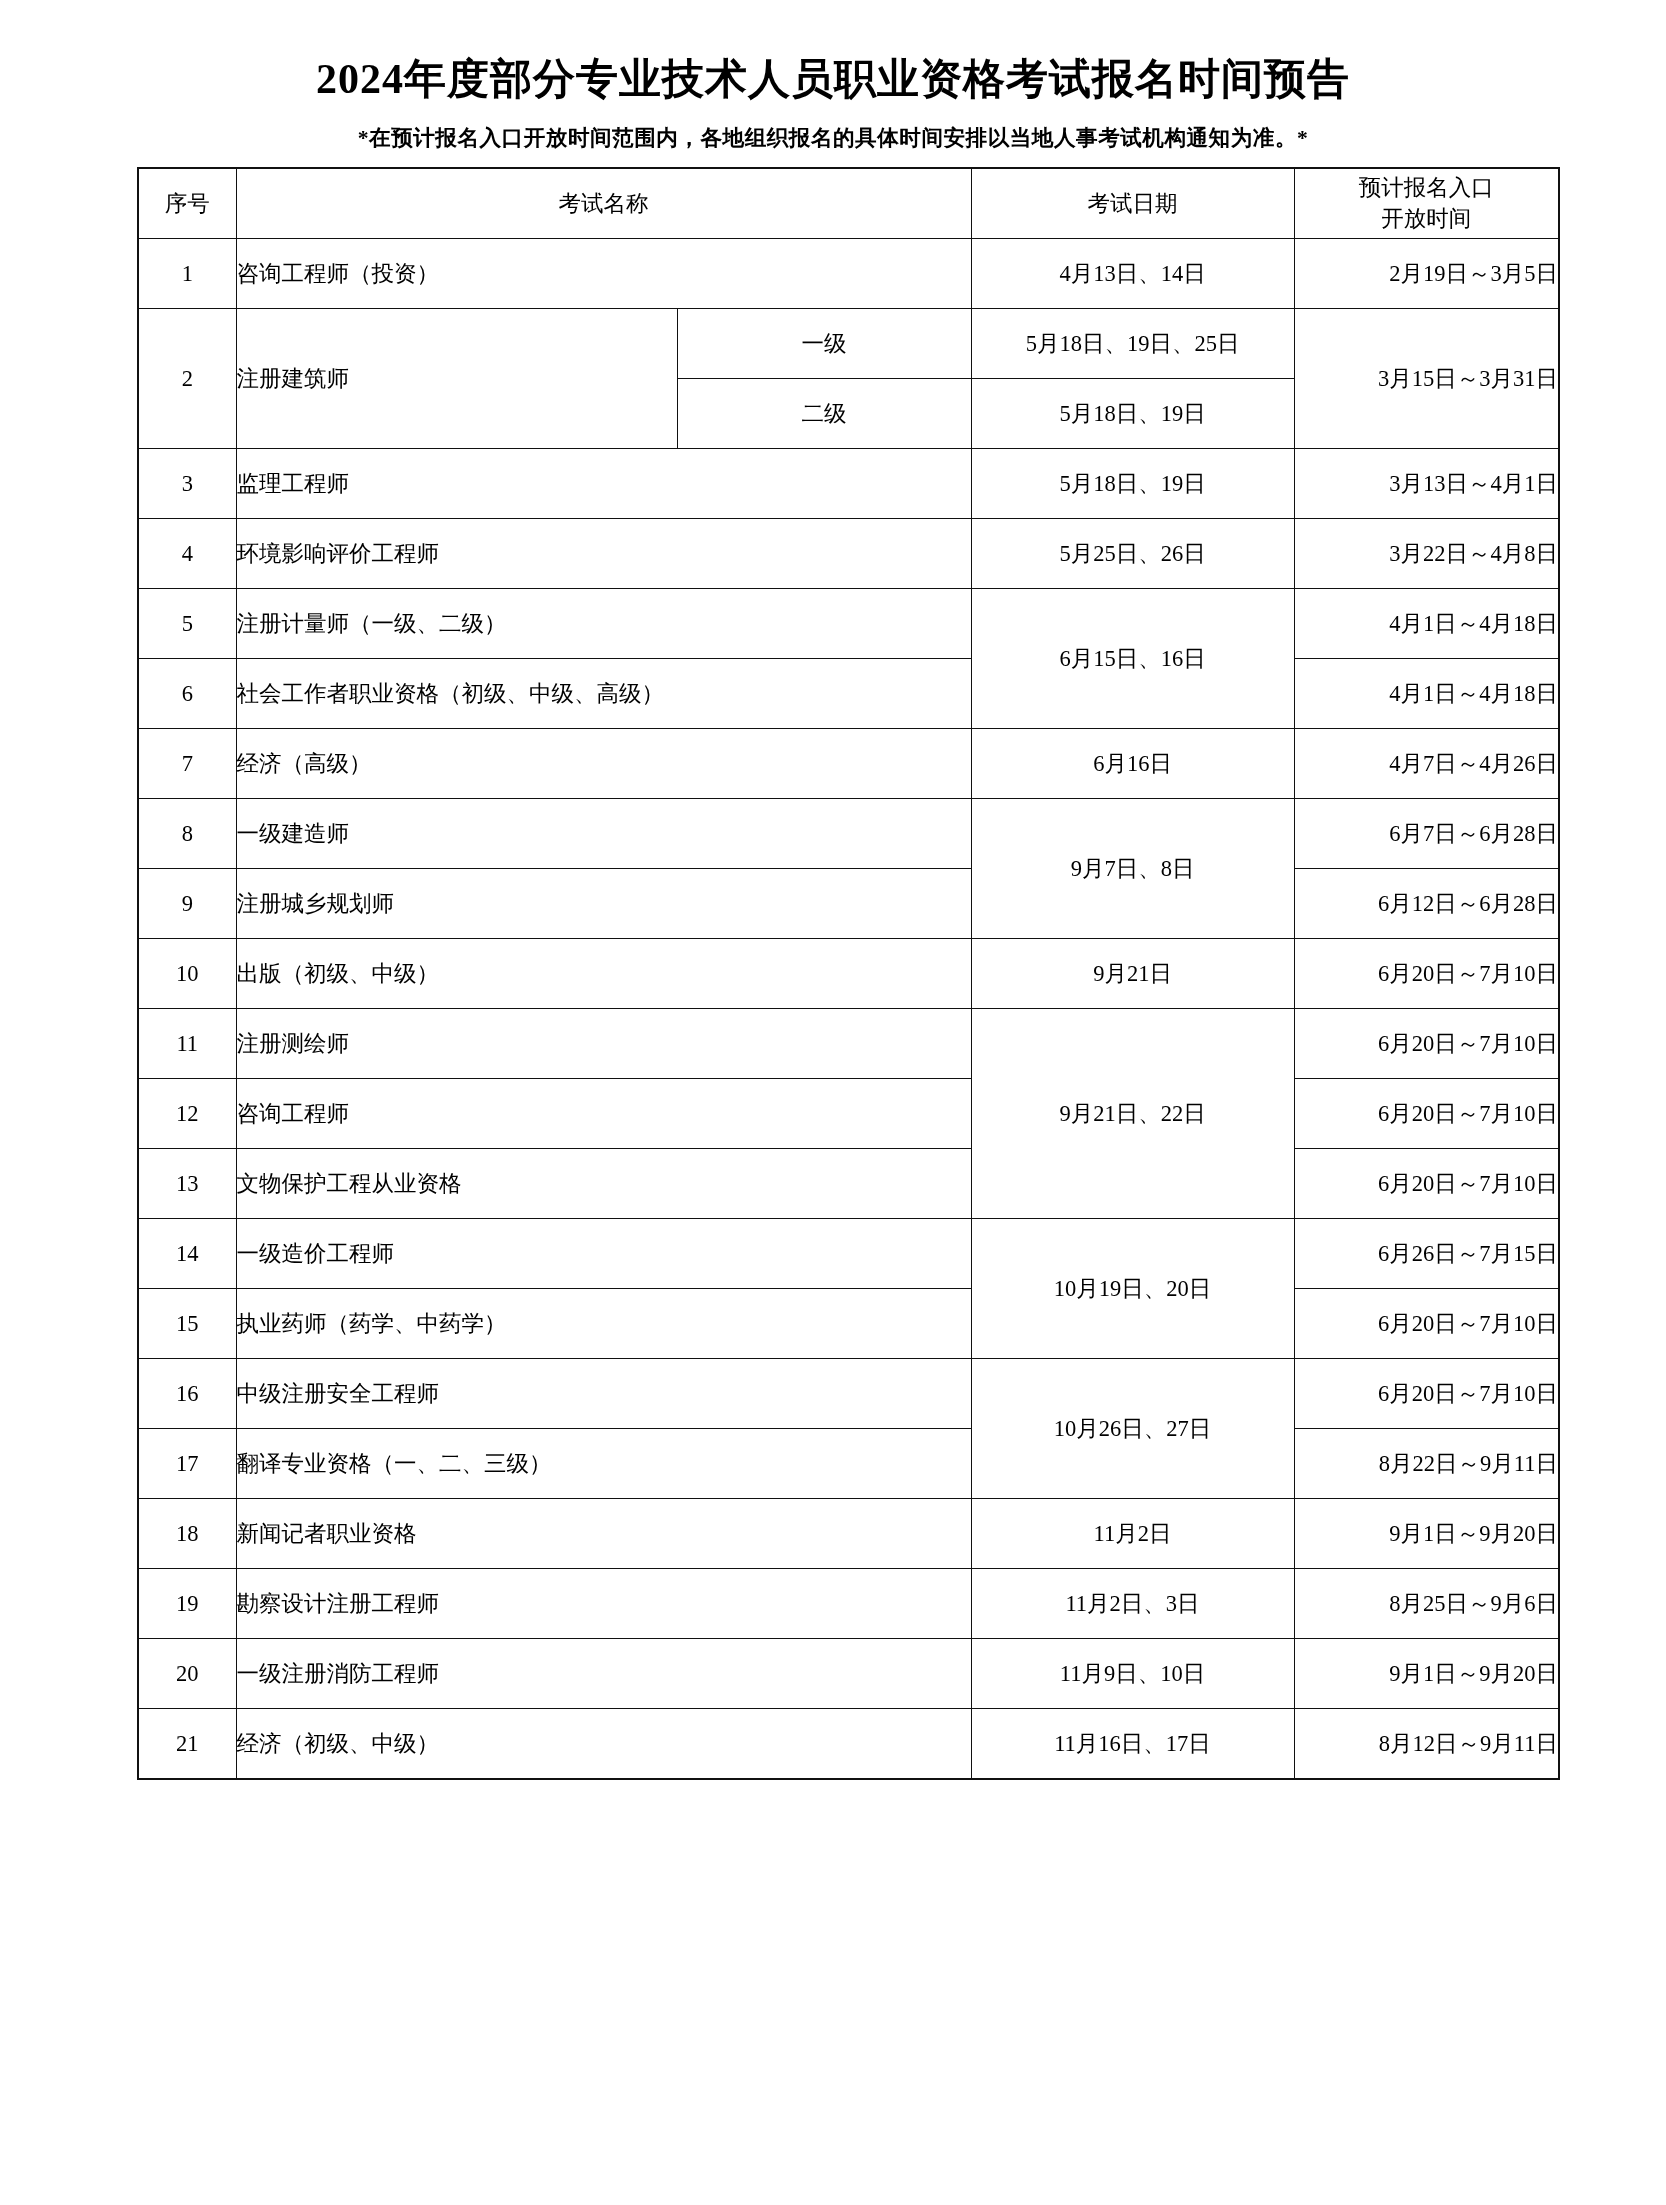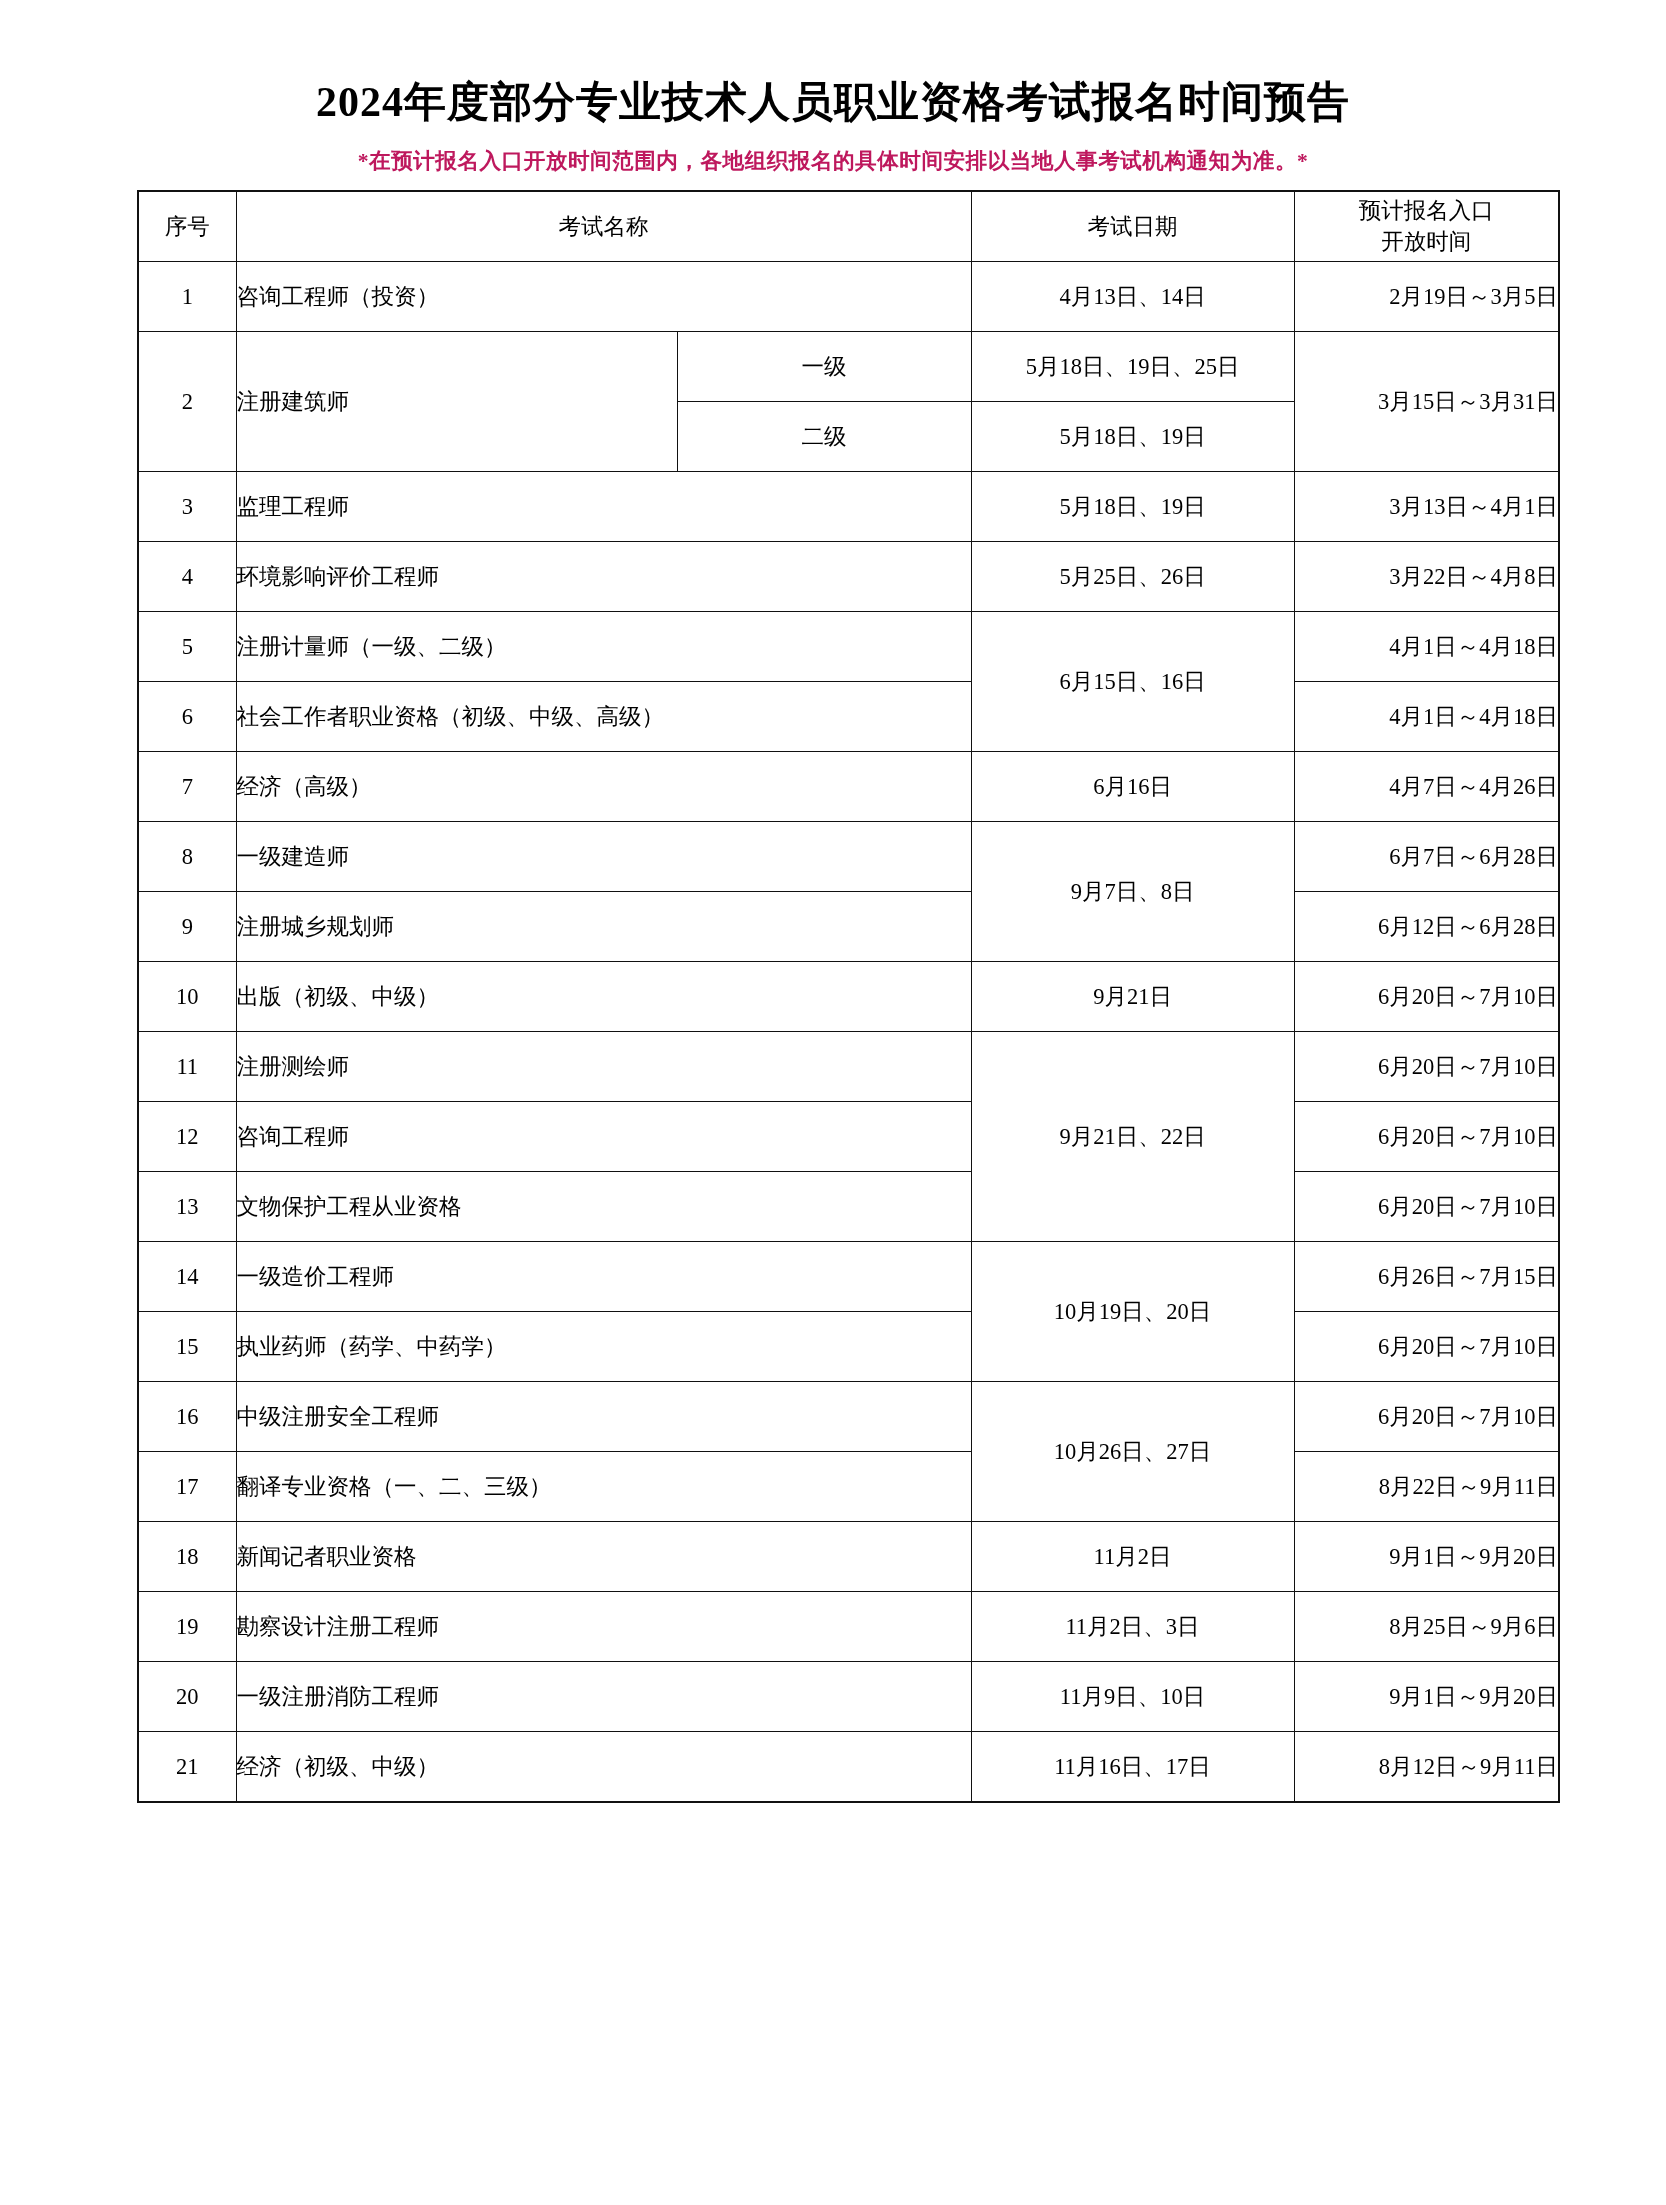--- a/index.html
+++ b/index.html
@@ -19,27 +19,27 @@
     height: 2205px;
     box-sizing: border-box;
     padding: 49px 137px 0 137px;
     position: relative;
   }
   .doc-title {
     text-align: center;
     font-size: 42px;
     font-weight: bold;
     letter-spacing: 1px;
-    margin: 27px 0 0 0;
+    margin: 4px 0 0 0;
     line-height: 1.25;
     color: #000;
   }
   .doc-note {
     text-align: center;
-    color: #be185d;
+    color: #000000;
     font-weight: bold;
     font-size: 21.6px;
     margin: 17.6px 0 0 0;
     letter-spacing: 0.5px;
   }
   table.sched {
     border-collapse: collapse;
     margin: 15px auto 0 auto;
     width: 1372px;
     table-layout: fixed;

